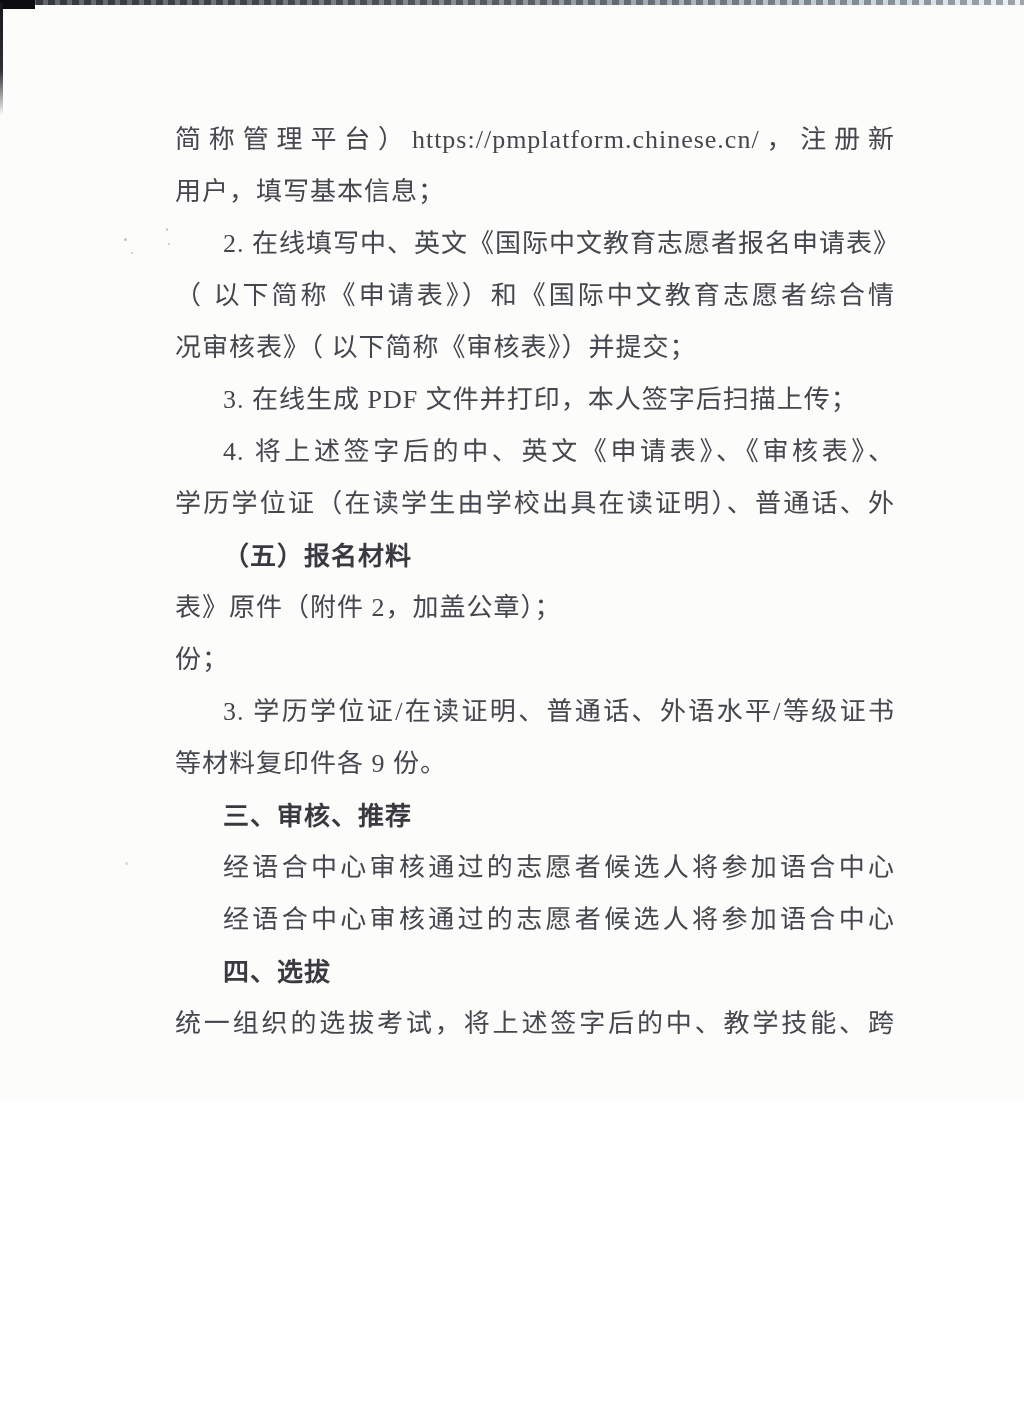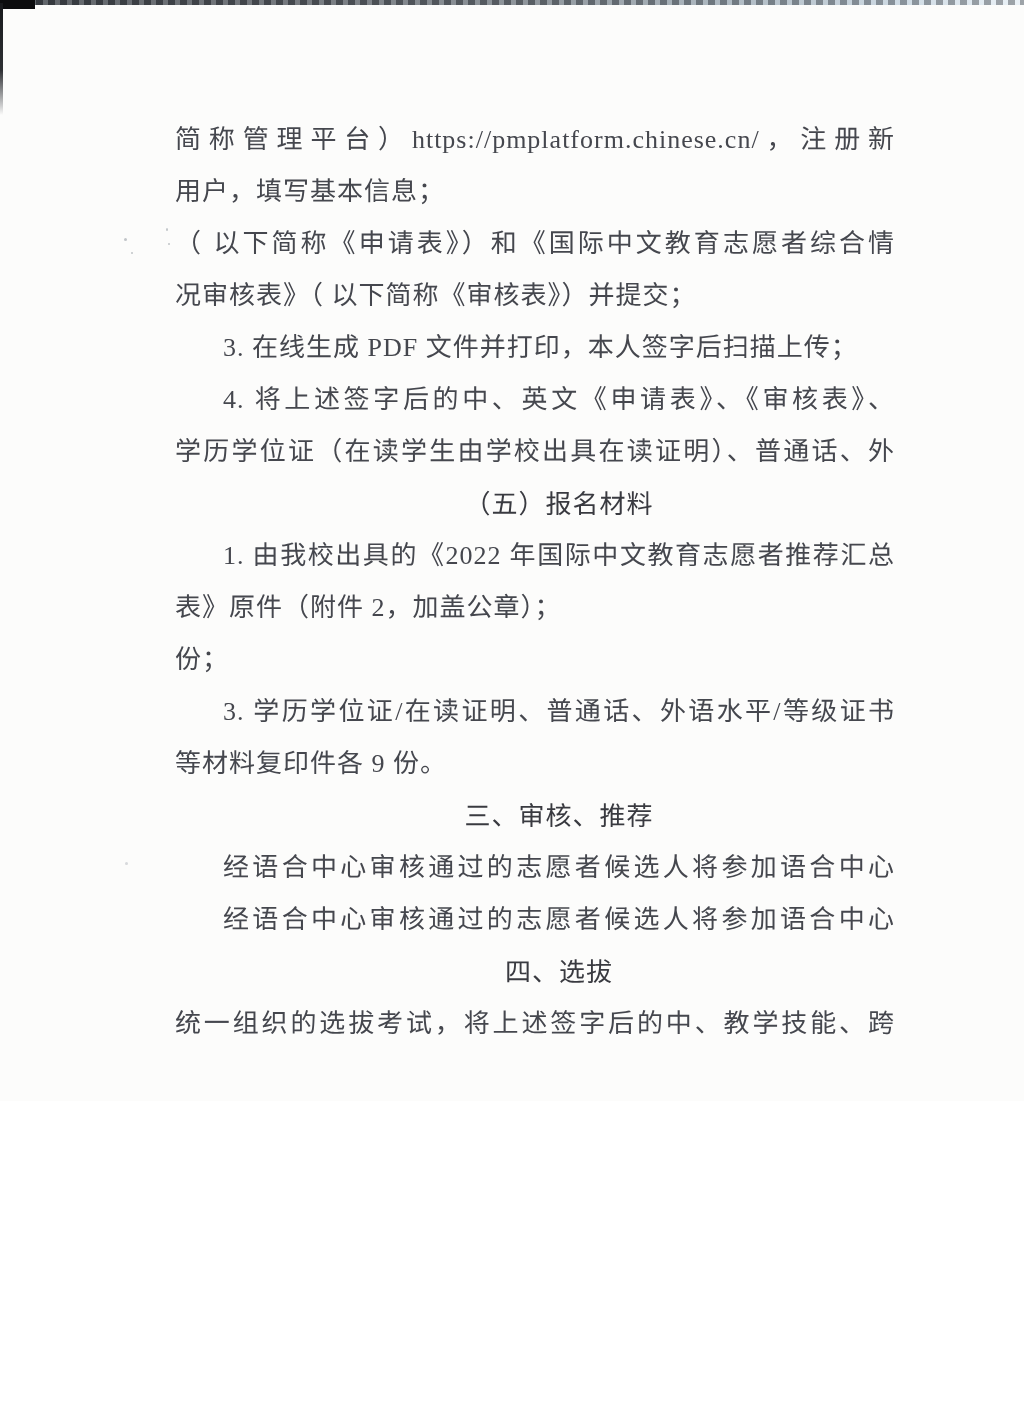--- a/index.html
+++ b/index.html
@@ -71,48 +71,47 @@
     letter-spacing: 1px;
   }
   .line.indent { text-indent: 48px; }
   .line.full {
     text-align: justify;
     text-align-last: justify;
     text-justify: inter-character;
   }
   .line.heading {
     font-family: "Liberation Sans", "DejaVu Sans", sans-serif;
-    font-weight: 400;
+    font-weight: 700;
     color: var(--ink-heading, #393a40);
-    text-align: center;
   }
 </style>
 </head>
 <body>
 
 <div class="page" style="--paper: #fcfcfb; --ink: #45474e; --ink-heading: #393a40; --band-dark: #43484e; --band-light: #e8f0f6; --corner: #0c0c0e;">
   <div class="scan-band"></div>
   <div class="corner-mark"></div>
   <div class="left-edge-line"></div>
   <div class="speck s1"></div>
   <div class="speck s2"></div>
   <div class="speck s3"></div>
   <div class="speck s4"></div>
   <div class="speck s5"></div>
 
   <div class="text-block" id="text-block">
       <div class="line full">简称管理平台）https://pmplatform.chinese.cn/，注册新</div>
       <div class="line">用户，填写基本信息；</div>
+      <div class="line indent full">2. 在线填写中、英文《国际中文教育志愿者报名申请表》</div>
       <div class="line full">（ 以下简称《申请表》）和《国际中文教育志愿者综合情</div>
       <div class="line">况审核表》（ 以下简称《审核表》）并提交；</div>
       <div class="line indent">3. 在线生成 PDF 文件并打印，本人签字后扫描上传；</div>
       <div class="line indent full">4. 将上述签字后的中、英文《申请表》、《审核表》、</div>
       <div class="line full">学历学位证（在读学生由学校出具在读证明）、普通话、外</div>
       <div class="line indent heading">（五）报名材料</div>
-      <div class="line indent full">1. 由我校出具的《2022 年国际中文教育志愿者推荐汇总</div>
       <div class="line">表》原件（附件 2，加盖公章）；</div>
       <div class="line">份；</div>
       <div class="line indent full">3. 学历学位证/在读证明、普通话、外语水平/等级证书</div>
       <div class="line">等材料复印件各 9 份。</div>
       <div class="line indent heading">三、审核、推荐</div>
       <div class="line indent full">经语合中心审核通过的志愿者候选人将参加语合中心</div>
       <div class="line indent full">经语合中心审核通过的志愿者候选人将参加语合中心</div>
       <div class="line indent heading">四、选拔</div>
       <div class="line full">统一组织的选拔考试，将上述签字后的中、教学技能、跨</div>
     </div>

